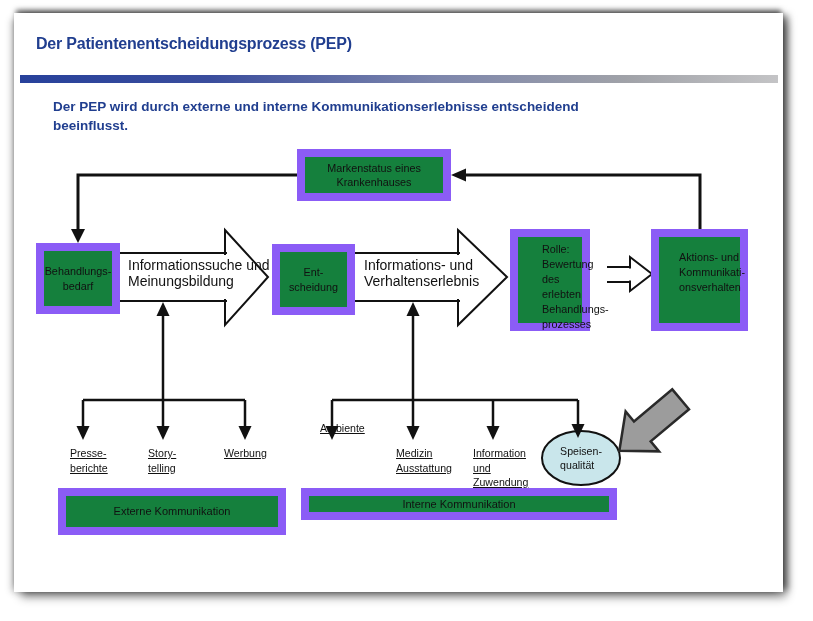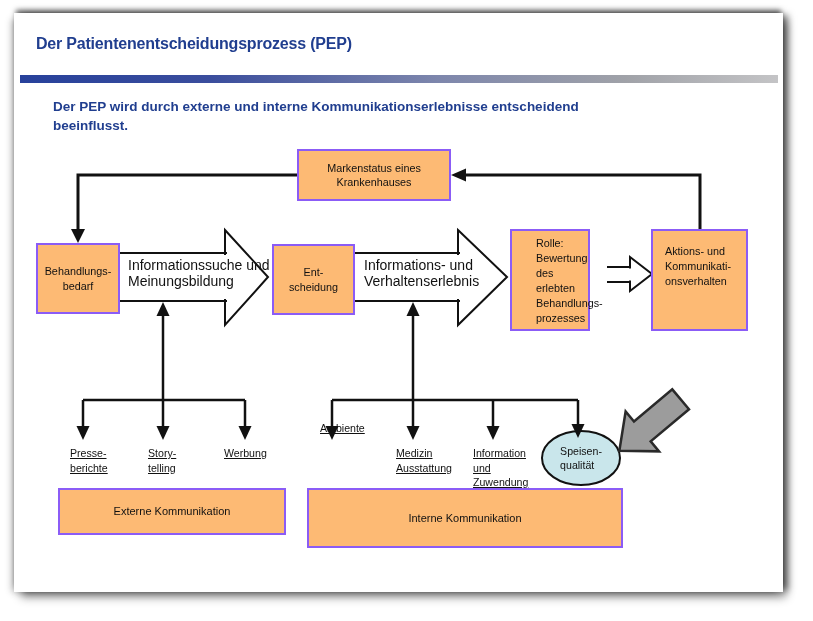--- a/index.html
+++ b/index.html
@@ -11,21 +11,21 @@
                5px 7px 9px -2px rgba(0,0,0,.45);}
   .title{position:absolute;left:22px;top:22px;margin:0;font-size:16px;font-weight:bold;
     color:#203e8f;letter-spacing:-.2px;}
   .rule{position:absolute;left:6px;top:62px;width:758px;height:8px;
     background:linear-gradient(to right,#27419b 0%,#3a4d9d 25%,#7d86ac 55%,#a0a2a8 80%,#c4c4c6 100%);}
   .subtitle{position:absolute;left:22px;top:84px;width:640px;font-size:13.5px;font-weight:bold;
     color:#203e8f;line-height:19px;margin-left:17px;}
   .ml{white-space:pre-line;}
   .diagram{position:absolute;left:0;top:0;width:769px;height:579px;}
   .dsvg{position:absolute;left:0;top:0;}
-  .box{position:absolute;box-sizing:border-box;border:2px solid #8b5cf6;background:#fdba74;
+  .box{position:absolute;box-sizing:border-box;border:8px solid #8b5cf6;background:#15803d;
     display:flex;align-items:center;justify-content:center;text-align:center;
     font-size:10.8px;line-height:14.5px;color:#111;}
   .box.la{align-items:flex-start;justify-content:flex-start;text-align:left;}
   .flow{position:absolute;font-size:14px;line-height:15.5px;color:#111;text-align:left;}
   .lbl{position:absolute;font-size:10.6px;line-height:14.5px;color:#111;text-align:left;text-decoration:underline;}
   .ell-lbl{position:absolute;display:flex;align-items:center;justify-content:center;
     font-size:10.6px;line-height:14.5px;color:#111;text-align:left;}
 </style>
 </head>
 <body>
@@ -108,25 +108,25 @@
 Krankenhauses</div>
     <div class="box ml" style="left:22px;top:230px;width:84px;height:71px;">Behandlungs-
 bedarf</div>
     <div class="box ml" style="left:258px;top:231px;width:83px;height:71px;">Ent-
 scheidung</div>
     <div class="box la ml" style="left:496px;top:216px;width:80px;height:102px;padding:5px 4px 0 24px;line-height:15px;">Rolle:
 Bewertung des
 erlebten
 Behandlungs-
 prozesses</div>
-    <div class="box la ml" style="left:637px;top:216px;width:97px;height:102px;padding:13px 4px 0 12px;line-height:15px;">Aktions- und
+    <div class="box la ml" style="left:637px;top:216px;width:97px;height:102px;padding:13px 4px 0 20px;line-height:15px;">Aktions- und
 Kommunikati-
 onsverhalten</div>
     <div class="box" style="left:44px;top:475px;width:228px;height:47px;font-size:11px;">Externe Kommunikation</div>
-    <div class="box" style="left:293px;top:475px;width:316px;height:60px;font-size:11px;">Interne Kommunikation</div>
+    <div class="box" style="left:287px;top:475px;width:316px;height:32px;font-size:11px;">Interne Kommunikation</div>
 
     <div class="flow ml" style="left:114px;top:245px;">Informationssuche und
 Meinungsbildung</div>
     <div class="flow ml" style="left:350px;top:245px;">Informations- und
 Verhaltenserlebnis</div>
 
     <div class="lbl ml" style="left:56px;top:433px;">Presse-
 berichte</div>
     <div class="lbl ml" style="left:134px;top:433px;">Story-
 telling</div>

